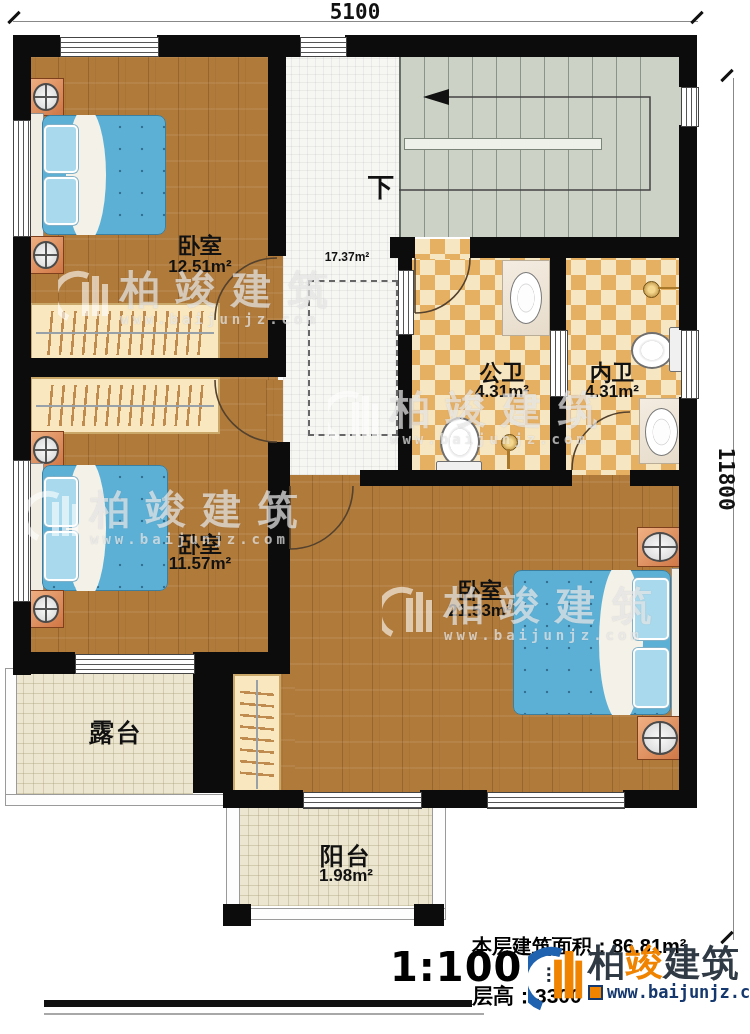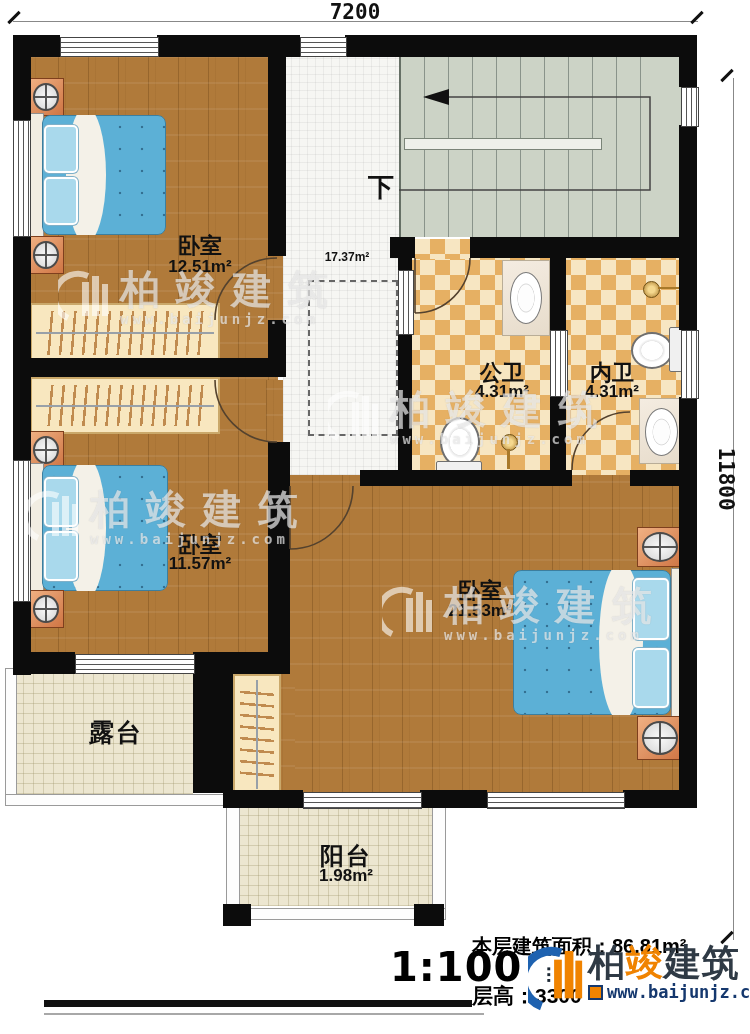--- a/index.html
+++ b/index.html
@@ -324,21 +324,21 @@
       </svg>
     <div>
         <div class="wm-txt">柏竣建筑</div>
     <div class="wm-url">www.baijunjz.com</div>
       </div>
   </div>
 
   <div class="dim-line" style="left:13px;top:21px;width:685px;height:1px;"></div>
   <div class="tick" style="left:6px;top:16px;"></div>
   <div class="tick" style="left:689px;top:16px;"></div>
-  <div class="dim-lbl" style="left:300px;top:0px;width:110px;">7200</div>
+  <div class="dim-lbl" style="left:300px;top:0px;width:110px;">5100</div>
   <div class="dim-line" style="left:733px;top:78px;width:1px;height:862px;"></div>
   <div class="tick" style="left:719px;top:74px;"></div>
   <div class="tick" style="left:719px;top:936px;"></div>
   <div class="dim-lbl" style="left:662px;top:468px;width:130px;height:22px;transform:rotate(90deg);">11800</div>
 
   <div class="tb" id="scale-lbl" style="left:390px;top:944px;">1:100</div>
   <div class="rule-thick" style="left:44px;top:1000px;width:428px;height:7px;"></div>
   <div class="rule-thin" style="left:44px;top:1013px;width:440px;height:2px;"></div>
   <div class="tb" id="area-lbl" style="left:472px;top:933px;">本层建筑面积：86.81m²</div>
   <div class="tb" id="height-lbl" style="left:472px;top:982px;">

